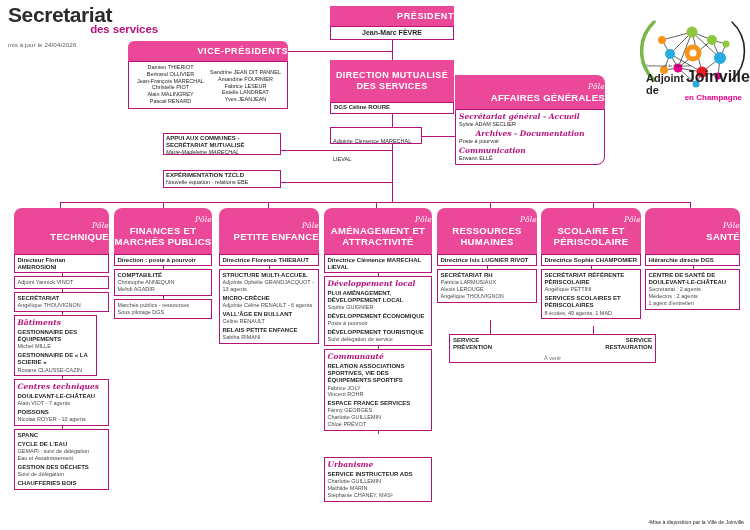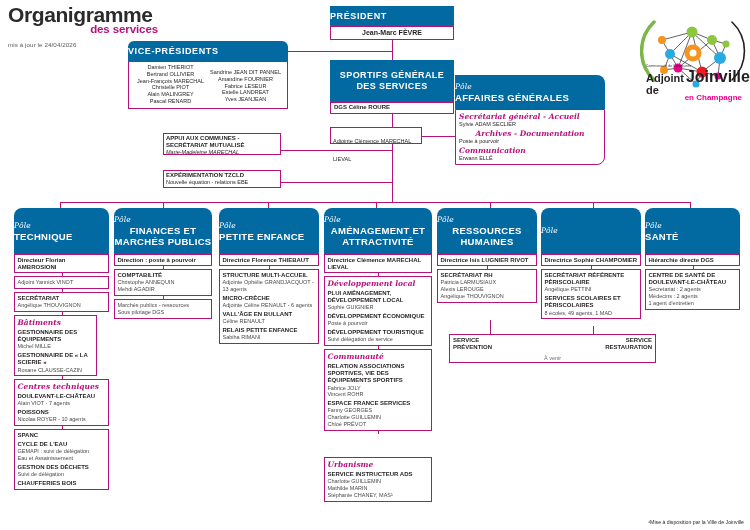--- a/index.html
+++ b/index.html
@@ -10,22 +10,22 @@
   .abs{position:absolute;box-sizing:border-box;}
 
   
   #title-block{left:8px;top:4px;width:240px;}
   #main-title{font-size:21px;font-weight:bold;letter-spacing:-0.4px;color:#2b2b2b;line-height:22px;}
   #sub-title{font-size:11.5px;font-weight:bold;color:#b5127c;text-align:right;width:150px;margin-top:-3px;letter-spacing:-0.1px;}
   #update-date{font-size:6.2px;color:#5b5b5b;margin-top:6px;letter-spacing:0.1px;}
 
   
   .hdr{
-    background:#0369a1;color:#ffffff;text-align:center;font-weight:bold;
-    display:flex;align-items:flex-start;justify-content:center;flex-direction:column;
+    background:#ec4899;color:#ffffff;text-align:center;font-weight:bold;
+    display:flex;align-items:flex-end;justify-content:center;flex-direction:column;
   }
   .hdr .pole-word{
     font-family:"DejaVu Serif",serif;font-style:italic;font-weight:normal;
     font-size:7.5px;letter-spacing:0.2px;margin-bottom:1px;
   }
   .hdr .pole-name{font-size:9.5px;line-height:11px;letter-spacing:0.3px;}
 
   
   .panel{
     background:#ffffff;border:1px solid #b5127c;
@@ -51,21 +51,21 @@
   
   #footnote{right:6px;bottom:5px;font-size:5.2px;color:#2b2b2b;}
 
   
   #logo-block{right:4px;top:6px;width:106px;height:100px;}
 </style>
 </head>
 <body>
 
 <div class="abs" id="title-block">
-  <div id="main-title">Organigramme</div>
+  <div id="main-title">Secretariat</div>
   <div id="sub-title">des services</div>
   <div id="update-date">mis à jour le 24/04/2026</div>
 </div>
 
 <div class="abs" id="logo-block">
   <svg width="106" height="100" viewBox="0 0 106 100">
     <path d="M14 16 A40 40 0 0 0 14 74" stroke="#7ab648" stroke-width="3.5" fill="none" stroke-linecap="round"></path>
     <path d="M92 16 A40 40 0 0 1 92 74" stroke="#231f20" stroke-width="1.6" fill="none" stroke-linecap="round"></path>
     <g stroke="#231f20" stroke-width="0.7" fill="none">
       <path d="M30 48 L52 26 L72 34 L80 52 L62 66 L38 62 Z"></path>
@@ -124,21 +124,21 @@
     <div class="t55">Amandine FOURNIER</div>
     <div class="t55">Fabrice LESEUR</div>
     <div class="t55">Estelle LANDREAT</div>
     <div class="t55">Yves JEANJEAN</div>
   </div>
 </div>
 
 <div class="ln lnh abs" style="left:288px;top:51px;width:105px;"></div>
 
 <div class="abs hdr" style="left:330px;top:60px;width:124px;height:42px;">
-  <div class="pole-name" style="font-size:9px;letter-spacing:0.4px;">SPORTIFS GÉNÉRALE DES SERVICES</div>
+  <div class="pole-name" style="font-size:9px;letter-spacing:0.4px;">DIRECTION MUTUALISÉ DES SERVICES</div>
 </div>
 <div class="abs panel" style="left:330px;top:102px;width:124px;height:12px;display:flex;align-items:center;padding-left:3px;">
   <span class="t6 bold">DGS Céline ROURE</span>
 </div>
 
 <div class="ln lnv abs" style="left:392px;top:114px;height:88px;"></div>
 
 <div class="abs panel" style="left:330px;top:127px;width:92px;height:17px;padding:1px 2px;">
   <span class="t55">Adjointe Clémence MARECHAL LIEVAL</span>
 </div>
@@ -349,20 +349,21 @@
     <div class="abs panel" style="left: 437px; top: 269px; width: 100px; padding: 2px 2.5px;">
       <div style="margin-top: 0px;">
         <div class="t6 bold">SECRÉTARIAT RH</div>
         <div class="t55 muted">Patricia LARMUSIAUX</div>
         <div class="t55 muted">Alexis LEROUGE</div>
         <div class="t55 muted">Angélique THOUVIGNON</div>
       </div>
     </div>
     <div class="abs hdr" style="left: 541px; top: 208px; width: 100px; height: 46px; border-radius: 8px 8px 0px 0px;">
       <div class="pole-word">Pôle</div>
+      <div class="pole-name">SCOLAIRE ET PÉRISCOLAIRE</div>
     </div>
     <div class="abs panel" style="left: 541px; top: 254px; width: 100px; padding: 1.5px 2.5px;">
       <div class="t6 bold">Directrice Sophie CHAMPOMIER</div>
     </div>
     <div class="ln lnv abs" style="left: 591px; top: 266px; height: 3px;"></div>
     <div class="abs panel" style="left: 541px; top: 269px; width: 100px; padding: 2px 2.5px;">
       <div style="margin-top: 0px;">
         <div class="t6 bold">SECRÉTARIAT RÉFÉRENTE PÉRISCOLAIRE</div>
         <div class="t55 muted">Angélique PETTINI</div>
       </div>

